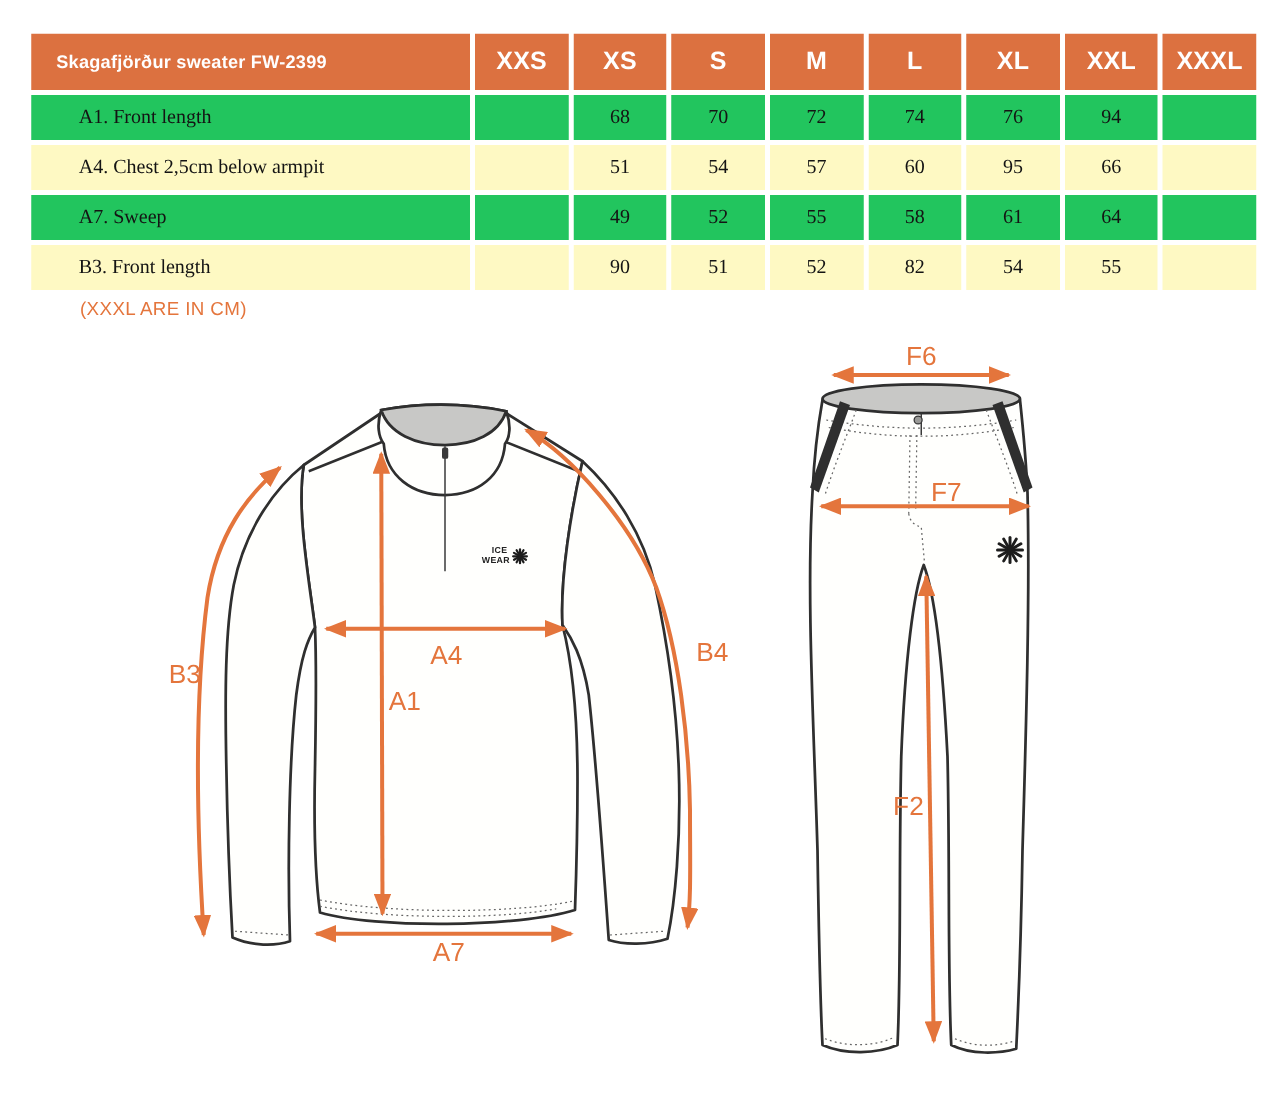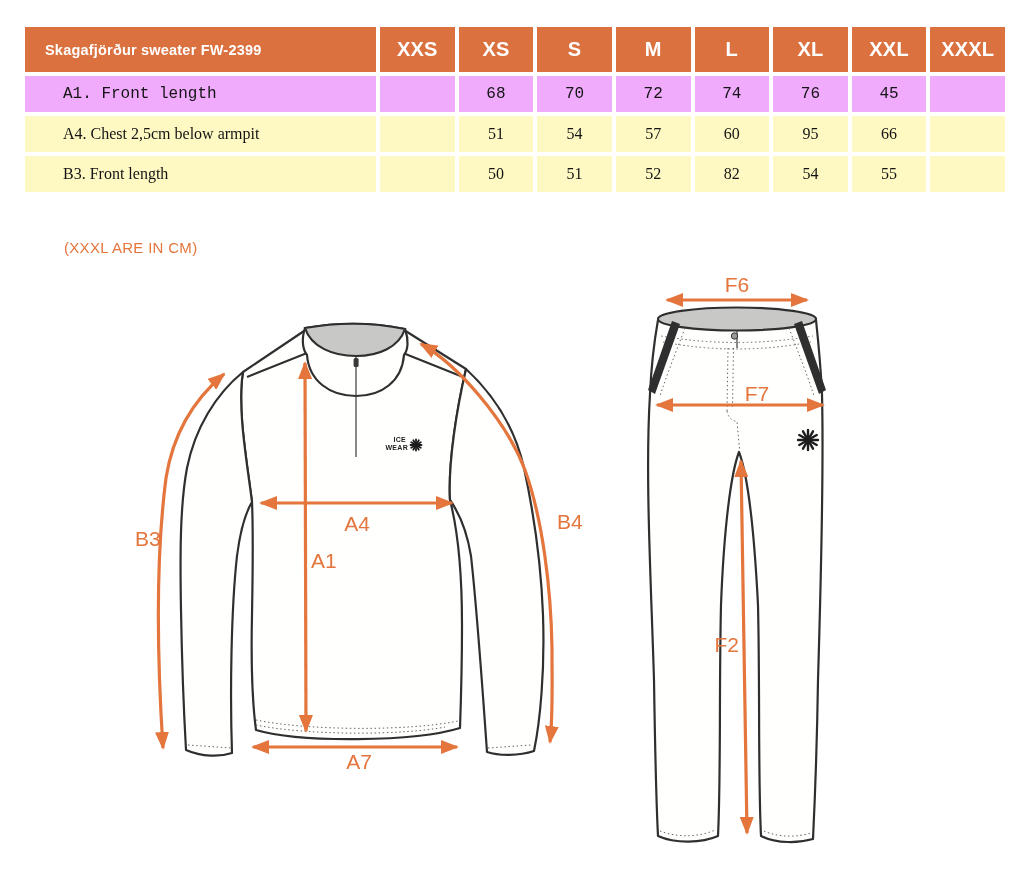--- a/index.html
+++ b/index.html
@@ -15,21 +15,21 @@
   table.size-table th{
     background:#DC7140;color:#ffffff;font-weight:bold;font-size:20px;
     height:43px;text-align:center;letter-spacing:.2px;
   }
   table.size-table th.title{width:330px;text-align:left;padding-left:20px;font-size:14.5px;}
   table.size-table td{
     height:34px;text-align:center;
     font-family:"Liberation Serif",serif;font-size:16px;color:#141414;
   }
   table.size-table td.label{text-align:left;padding-left:38px;}
-  tr.row-dark td{background:#f0abfc;font-family:Liberation Mono, monospace;}
+  tr.row-dark td{background:#22c55e;}
   tr.row-light td{background:#fef9c3;}
   
   .cm-note{
     position:absolute;left:64px;top:239px;color:#E4753C;
     font-size:15px;font-weight:500;letter-spacing:.3px;
   }
   
   svg.diagram{position:absolute;left:0;top:265px;}
   .gfill{fill:#FFFFFD;stroke:#2F2F2F;stroke-width:2.2;stroke-linejoin:round;}
   .gline{fill:none;stroke:#2F2F2F;stroke-width:2;}
@@ -64,38 +64,49 @@
     </thead>
     <tbody>
       <tr class="row-dark">
         <td class="label">A1. Front length</td>
         <td></td>
         <td>68</td>
         <td>70</td>
         <td>72</td>
         <td>74</td>
         <td>76</td>
-        <td>45</td>
+        <td>94</td>
         <td></td>
       </tr>
       <tr class="row-light">
         <td class="label">A4. Chest 2,5cm below armpit</td>
         <td></td>
         <td>51</td>
         <td>54</td>
         <td>57</td>
         <td>60</td>
         <td>95</td>
         <td>66</td>
         <td></td>
       </tr>
+      <tr class="row-dark">
+        <td class="label">A7. Sweep</td>
+        <td></td>
+        <td>49</td>
+        <td>52</td>
+        <td>55</td>
+        <td>58</td>
+        <td>61</td>
+        <td>64</td>
+        <td></td>
+      </tr>
       <tr class="row-light">
         <td class="label">B3. Front length</td>
         <td></td>
-        <td>50</td>
+        <td>90</td>
         <td>51</td>
         <td>52</td>
         <td>82</td>
         <td>54</td>
         <td>55</td>
         <td></td>
       </tr>
     </tbody>
   </table>
 

